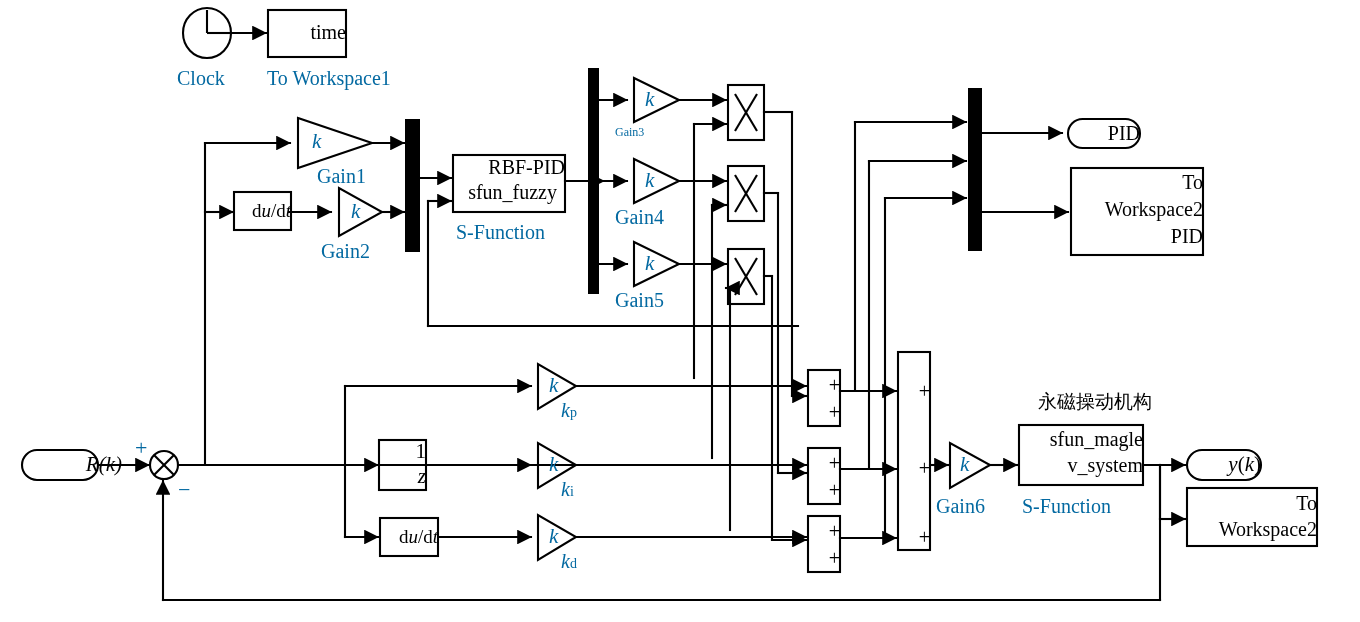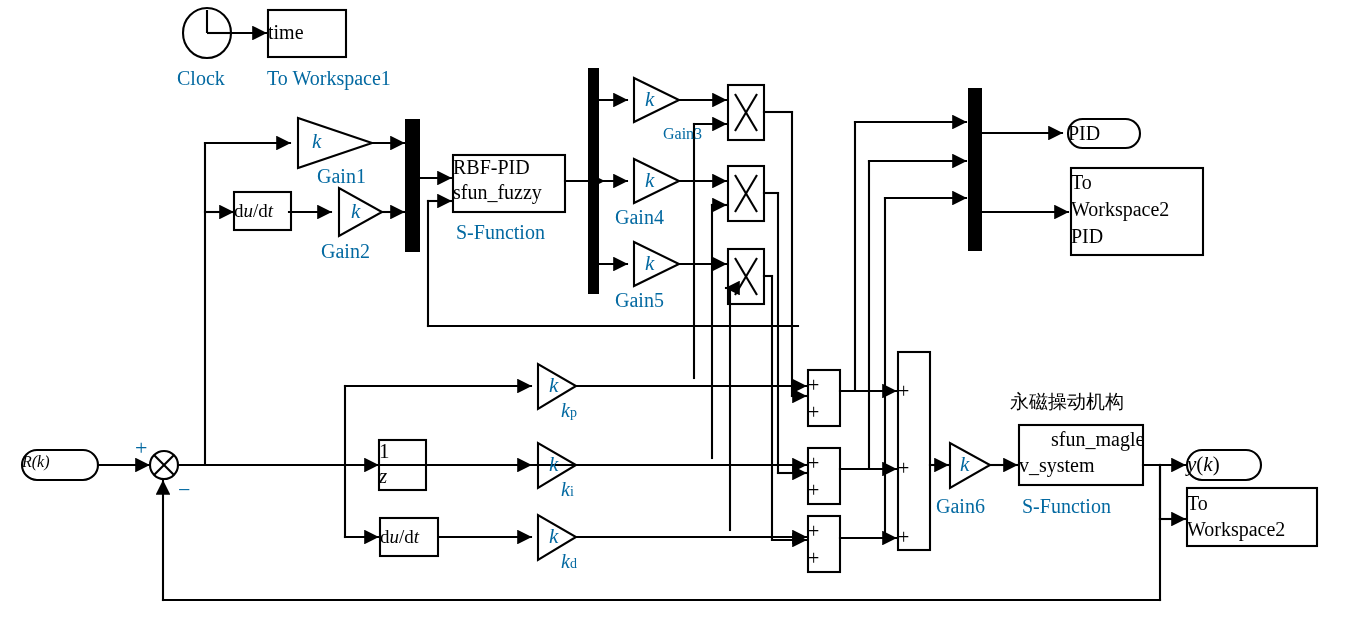--- a/index.html
+++ b/index.html
@@ -15,21 +15,21 @@
     position:absolute;
     color:#0369a1;
     font-family:"Liberation Serif","DejaVu Serif",serif;
     white-space:nowrap;
     line-height:1;
     user-select:none;
   }
   .blk-txt{
     position:absolute;
     color:#000;
-    text-align:left;
+    text-align:right;
     font-family:"Liberation Serif","DejaVu Serif",serif;
     white-space:nowrap;
     line-height:1.02;
     user-select:none;
   }
   .cjk{font-family:"DejaVu Sans","Liberation Sans",sans-serif;}
   .it{font-style:italic;}
   .sub{font-size:0.70em;}
 </style>
 </head>
@@ -289,32 +289,32 @@
 <div class="lbl" style="left:317px;top:166px;font-size:20px;">Gain1</div>
 <div class="blk-txt" style="left:234px;top:201px;width:57px;font-size:19px;">d<span class="it">u</span>/d<span class="it">t</span></div>
 <div class="lbl it" style="left:351px;top:201px;font-size:21px;">k</div>
 <div class="lbl" style="left:321px;top:241px;font-size:20px;">Gain2</div>
 
 <div class="blk-txt" style="left:453px;top:157px;width:112px;font-size:20px;">RBF-PID</div>
 <div class="blk-txt" style="left:453px;top:182px;width:104px;font-size:20px;">sfun_fuzzy</div>
 <div class="lbl" style="left:456px;top:222px;font-size:20px;">S-Function</div>
 
 <div class="lbl it" style="left:645px;top:89px;font-size:21px;">k</div>
-<div class="lbl" style="left:615px;top:126px;font-size:16px;margin-left:48px;">Gain3</div>
+<div class="lbl" style="left:615px;top:126px;font-size:12px;">Gain3</div>
 <div class="lbl it" style="left:645px;top:170px;font-size:21px;">k</div>
 <div class="lbl" style="left:615px;top:207px;font-size:20px;">Gain4</div>
 <div class="lbl it" style="left:645px;top:253px;font-size:21px;">k</div>
 <div class="lbl" style="left:615px;top:290px;font-size:20px;">Gain5</div>
 
 <div class="blk-txt" style="left:1068px;top:123px;width:72px;font-size:20px;">PID</div>
 <div class="blk-txt" style="left:1071px;top:172px;width:132px;font-size:20px;">To</div>
 <div class="blk-txt" style="left:1071px;top:199px;width:132px;font-size:20px;">Workspace2</div>
 <div class="blk-txt" style="left:1071px;top:226px;width:132px;font-size:20px;">PID</div>
 
-<div class="blk-txt it" style="left:22px;top:454px;width:100px;font-size:16px;"><span class="it">R</span>(<span class="it">k</span>)</div>
+<div class="blk-txt it" style="left:22px;top:454px;width:100px;font-size:21px;"><span class="it">R</span>(<span class="it">k</span>)</div>
 <div class="lbl" style="left:135px;top:437px;font-size:22px;">+</div>
 <div class="lbl" style="left:178px;top:479px;font-size:22px;">−</div>
 
 <div class="lbl it" style="left:549px;top:375px;font-size:21px;">k</div>
 <div class="lbl" style="left:561px;top:400px;font-size:20px;"><span class="it">k</span><span class="sub">p</span></div>
 <div class="blk-txt" style="left:379px;top:441px;width:47px;font-size:21px;">1</div>
 <div class="blk-txt it" style="left:379px;top:466px;width:47px;font-size:21px;">z</div>
 <div class="lbl it" style="left:549px;top:454px;font-size:21px;">k</div>
 <div class="lbl" style="left:561px;top:479px;font-size:20px;"><span class="it">k</span><span class="sub">i</span></div>
 <div class="blk-txt" style="left:380px;top:527px;width:58px;font-size:19px;">d<span class="it">u</span>/d<span class="it">t</span></div>
@@ -327,21 +327,21 @@
 <div class="blk-txt" style="left:808px;top:480px;width:32px;font-size:20px;">+</div>
 <div class="blk-txt" style="left:808px;top:521px;width:32px;font-size:20px;">+</div>
 <div class="blk-txt" style="left:808px;top:548px;width:32px;font-size:20px;">+</div>
 <div class="blk-txt" style="left:898px;top:381px;width:32px;font-size:20px;">+</div>
 <div class="blk-txt" style="left:898px;top:458px;width:32px;font-size:20px;">+</div>
 <div class="blk-txt" style="left:898px;top:527px;width:32px;font-size:20px;">+</div>
 
 <div class="lbl it" style="left:960px;top:454px;font-size:21px;">k</div>
 <div class="lbl" style="left:936px;top:496px;font-size:20px;">Gain6</div>
 <div class="blk-txt cjk" style="left:1010px;top:392px;width:142px;font-size:19px;">永磁操动机构</div>
-<div class="blk-txt" style="left:1019px;top:429px;width:124px;font-size:20px;padding-left:32px;">sfun_magle</div>
+<div class="blk-txt" style="left:1019px;top:429px;width:124px;font-size:20px;">sfun_magle</div>
 <div class="blk-txt" style="left:1019px;top:455px;width:124px;font-size:20px;">v_system</div>
 <div class="lbl" style="left:1022px;top:496px;font-size:20px;">S-Function</div>
 
 <div class="blk-txt" style="left:1187px;top:454px;width:74px;font-size:21px;"><span class="it">y</span>(<span class="it">k</span>)</div>
 <div class="blk-txt" style="left:1187px;top:493px;width:130px;font-size:20px;">To</div>
 <div class="blk-txt" style="left:1187px;top:519px;width:130px;font-size:20px;">Workspace2</div>
 
 </div>
 
 </body></html>

